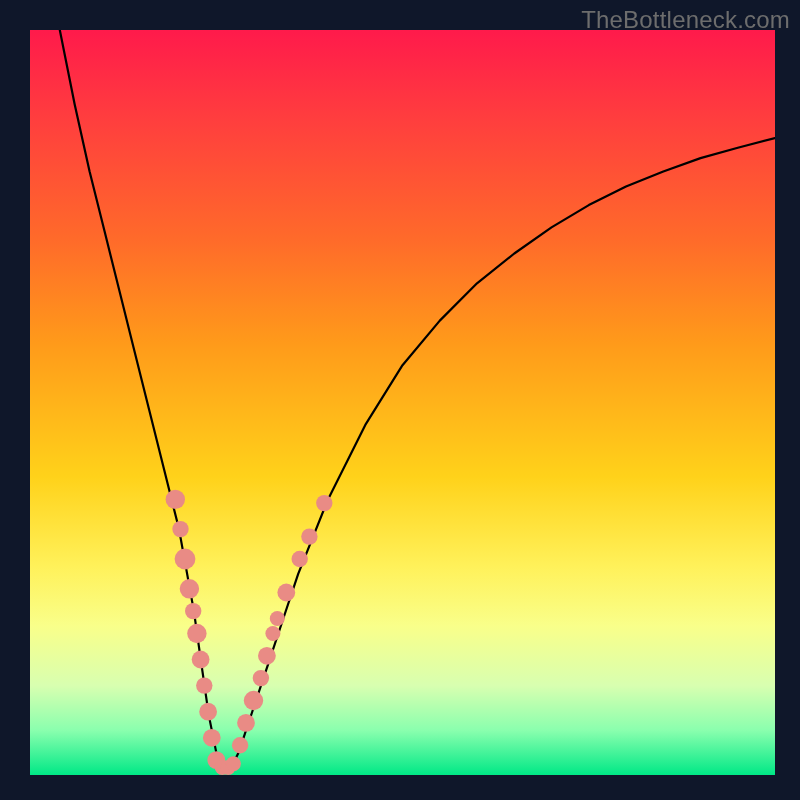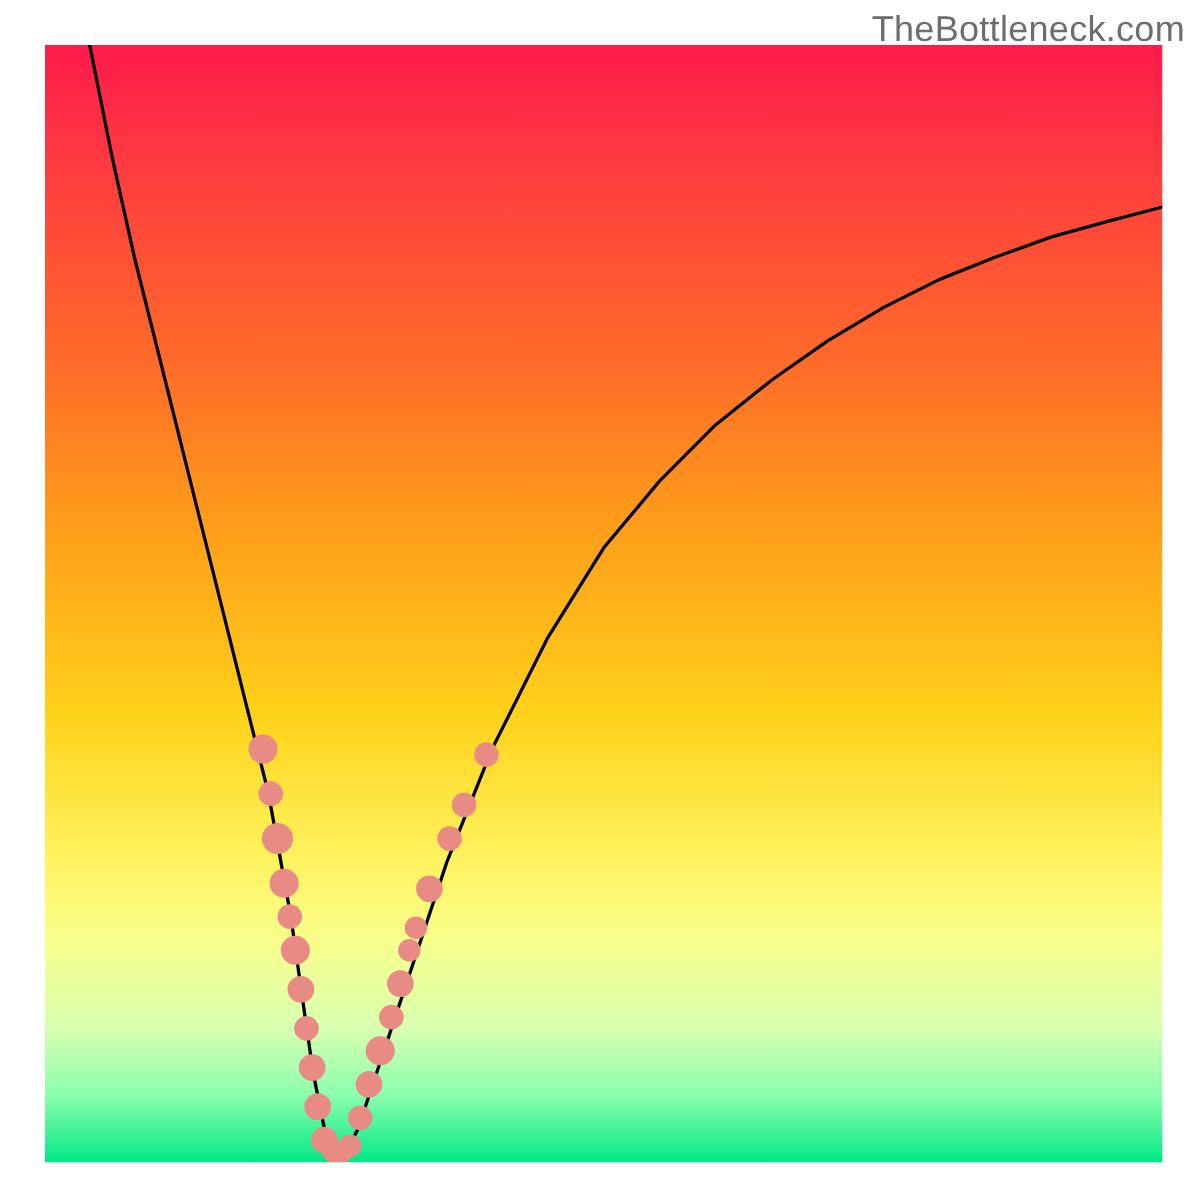--- a/index.html
+++ b/index.html
@@ -7,21 +7,21 @@
     padding: 0;
     width: 800px;
     height: 800px;
     overflow: hidden;
     background: #000;
     font-family: Arial, Helvetica, sans-serif;
   }
   .frame {
     width: 800px;
     height: 800px;
-    background: #ffffff;
+    background: #0f172a;
     position: relative;
   }
   .plot-area {
     position: absolute;
     left: 30px;
     top: 30px;
     width: 745px;
     height: 745px;
     overflow: hidden;
   }

